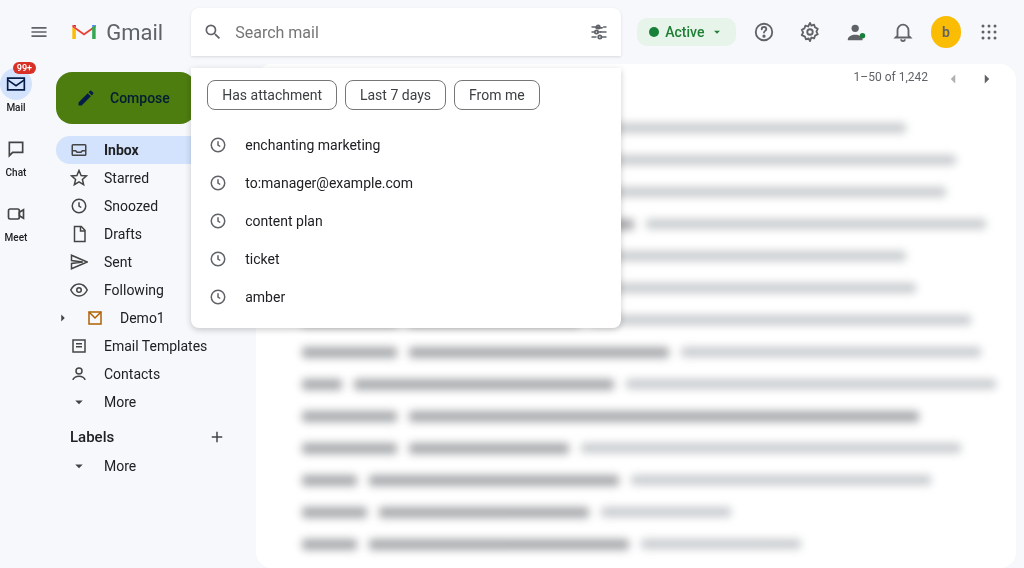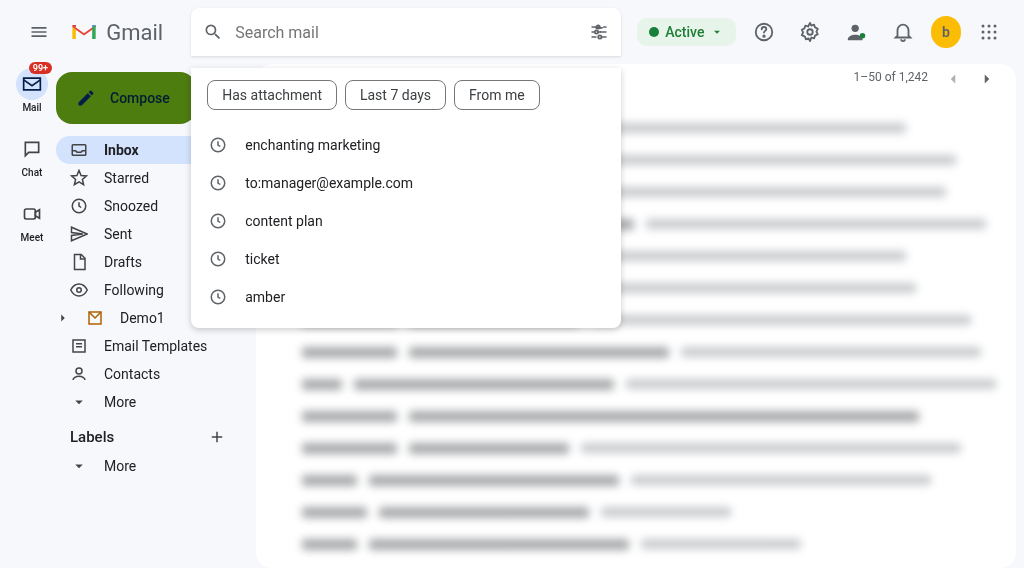--- a/index.html
+++ b/index.html
@@ -21,21 +21,21 @@
 .suggestion { display: flex; align-items: center; padding: 10px 18px; gap: 18px; cursor: pointer; }
 .suggestion span.text { font-size: 14px; color: #202124; }
 
 .header-spacer { flex: 1; }
 .status-chip { display: flex; align-items: center; gap: 6px; background: #e6f4ea; border-radius: 10px; padding: 6px 12px; cursor: pointer; }
 .status-dot { width: 10px; height: 10px; background: #188038; border-radius: 50%; }
 .status-chip span.text { font-size: 14px; color: #1e7e34; font-weight: 500; }
 .hdr-icon { width: 40px; height: 40px; display: flex; align-items: center; justify-content: center; border-radius: 50%; cursor: pointer; color: #5f6368; }
 .avatar { width: 32px; height: 32px; border-radius: 50%; background: #fbbc04; display: flex; align-items: center; justify-content: center; font-weight: 600; color: #5f6368; font-size: 14px; cursor: pointer; }
 
-.left-rail { position: absolute; left: 0; top: 64px; width: 48px; display: flex; flex-direction: column; align-items: flex-end; gap: 20px; padding-top: 4px; }
+.left-rail { position: absolute; left: 0; top: 64px; width: 48px; display: flex; flex-direction: column; align-items: flex-start; gap: 20px; padding-top: 4px; }
 .rail-item { display: flex; flex-direction: column; align-items: center; gap: 2px; cursor: pointer; position: relative; }
 .rail-icon-circle { width: 32px; height: 32px; border-radius: 16px; display: flex; align-items: center; justify-content: center; }
 .rail-item.active .rail-icon-circle { background: #d3e3fd; }
 .rail-label { font-size: 10px; color: #202124; font-weight: 500; }
 .rail-badge { position: absolute; top: -6px; right: -4px; background: #d93025; color: #fff; font-size: 9px; padding: 1px 4px; border-radius: 8px; font-weight: 600; }
 
 .sidebar { position: absolute; left: 48px; top: 64px; width: 200px; padding: 8px 8px 0 8px; }
 .compose { display: flex; align-items: center; gap: 14px; background: #4d7c0f; border-radius: 16px; padding: 16px 20px; cursor: pointer; margin-bottom: 12px; width: 140px; }
 .compose span.text { font-size: 14px; font-weight: 500; color: #001d35; }
 .nav-item { display: flex; align-items: center; padding: 5px 14px; border-radius: 16px; cursor: pointer; gap: 16px; }
@@ -245,31 +245,31 @@
       </div>
       <div class="nav-item">
         <svg width="18" height="18" viewBox="0 0 24 24" fill="#444">
           <circle cx="12" cy="12" r="9" fill="none" stroke="#444" stroke-width="2"></circle>
           <path d="M12 7v5l3 2" fill="none" stroke="#444" stroke-width="2"></path>
         </svg>
         <span class="nav-label">Snoozed</span>
       </div>
       <div class="nav-item">
         <svg width="18" height="18" viewBox="0 0 24 24" fill="#444">
-          <path d="M2 21l21-9L2 3v7l15 2-15 2v7z" fill="none" stroke="#444" stroke-width="2"></path>
-        </svg>
-        <span class="nav-label">Sent</span>
-      </div>
-      <div class="nav-item">
-        <svg width="18" height="18" viewBox="0 0 24 24" fill="#444">
           <path d="M6 2h9l5 5v15H6V2z" fill="none" stroke="#444" stroke-width="2"></path>
           <path d="M14 2v6h6" fill="none" stroke="#444" stroke-width="2"></path>
         </svg>
         <span class="nav-label">Drafts</span>
         <span class="nav-count">2</span>
+      </div>
+      <div class="nav-item">
+        <svg width="18" height="18" viewBox="0 0 24 24" fill="#444">
+          <path d="M2 21l21-9L2 3v7l15 2-15 2v7z" fill="none" stroke="#444" stroke-width="2"></path>
+        </svg>
+        <span class="nav-label">Sent</span>
       </div>
       <div class="nav-item">
         <svg width="18" height="18" viewBox="0 0 24 24" fill="#444">
           <path d="M12 4C7 4 3 8 1 12c2 4 6 8 11 8s9-4 11-8c-2-4-6-8-11-8z" fill="none" stroke="#444" stroke-width="2"></path>
           <circle cx="12" cy="12" r="3" fill="none" stroke="#444" stroke-width="2"></circle>
         </svg>
         <span class="nav-label">Following</span>
       </div>
       <div class="nav-item">
         <svg width="14" height="14" viewBox="0 0 24 24" fill="#444" style="margin-left:-14px">

